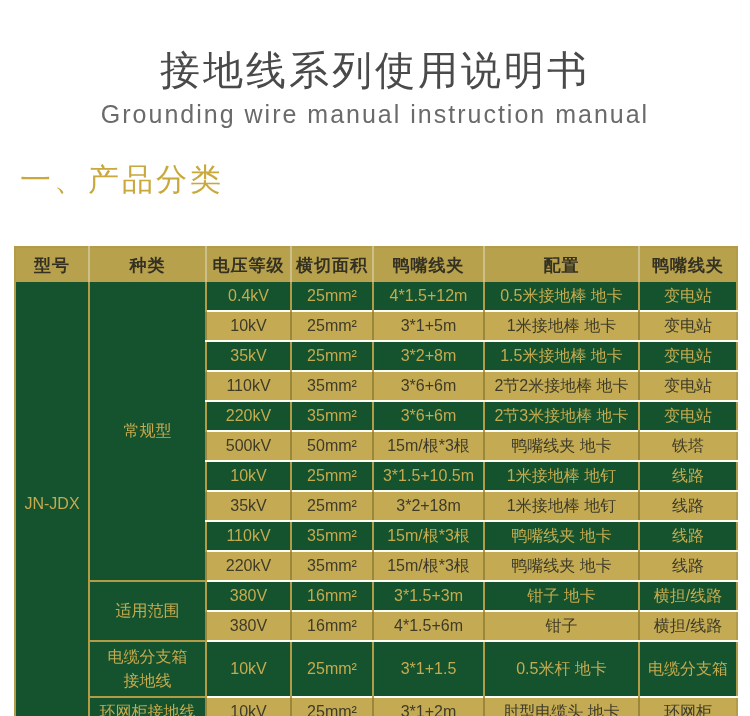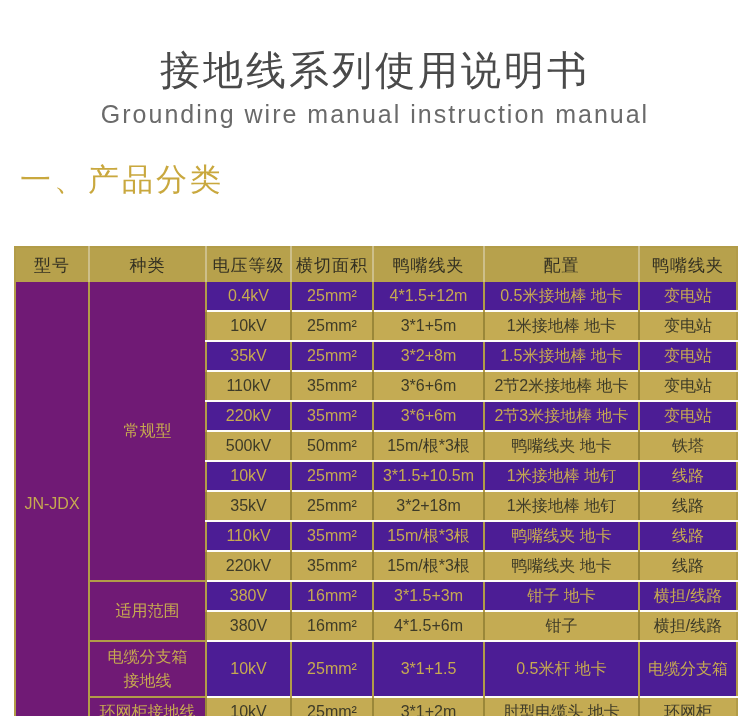--- a/index.html
+++ b/index.html
@@ -19,36 +19,36 @@
     margin:36px 4px 0 20px;
     font-size:31px;line-height:32px;font-weight:normal;color:#c9a83e;letter-spacing:3px;
   }
   table.product{
     margin:50px 0 0 14px;width:722px;
     border-collapse:collapse;table-layout:fixed;
     border:2px solid #b29c48;
   }
   table.product th{
     background:#b7a14c;color:#343122;
-    font-size:17px;font-weight:normal;height:34px;padding:0 2px;
+    font-size:17px;font-weight:bold;height:34px;padding:0 2px;
     border-left:2px solid #cdbf8a;letter-spacing:1px;
   }
   table.product th:first-child{border-left:0;}
   table.product td{
     font-size:16px;text-align:center;height:28px;padding:0 2px;
     border-left:2px solid #b29c48;
   }
-  tr.light td.d{background:#4c1d95;color:#c6aa50;}
+  tr.light td.d{background:#14532d;color:#c6aa50;}
   tr.gold td.d{
     background:#c4ab53;color:#3e3b28;
     border-top:2px solid #fdfcf7;border-bottom:2px solid #fdfcf7;
     border-left:2px solid #9a8739;
   }
   td.model,td.type{
-    background:#701a75;color:#c6aa50;font-size:17px;
+    background:#14532d;color:#c6aa50;font-size:17px;
   }
   td.type{border-bottom:2px solid #b29c48;white-space:pre-line;line-height:24px;}
   tr.tall td{height:54px;}
   tr.last td{border-bottom:0;}
 </style>
 </head>
 <body>
 
 <div>
   <h1 class="page-title">接地线系列使用说明书</h1>

